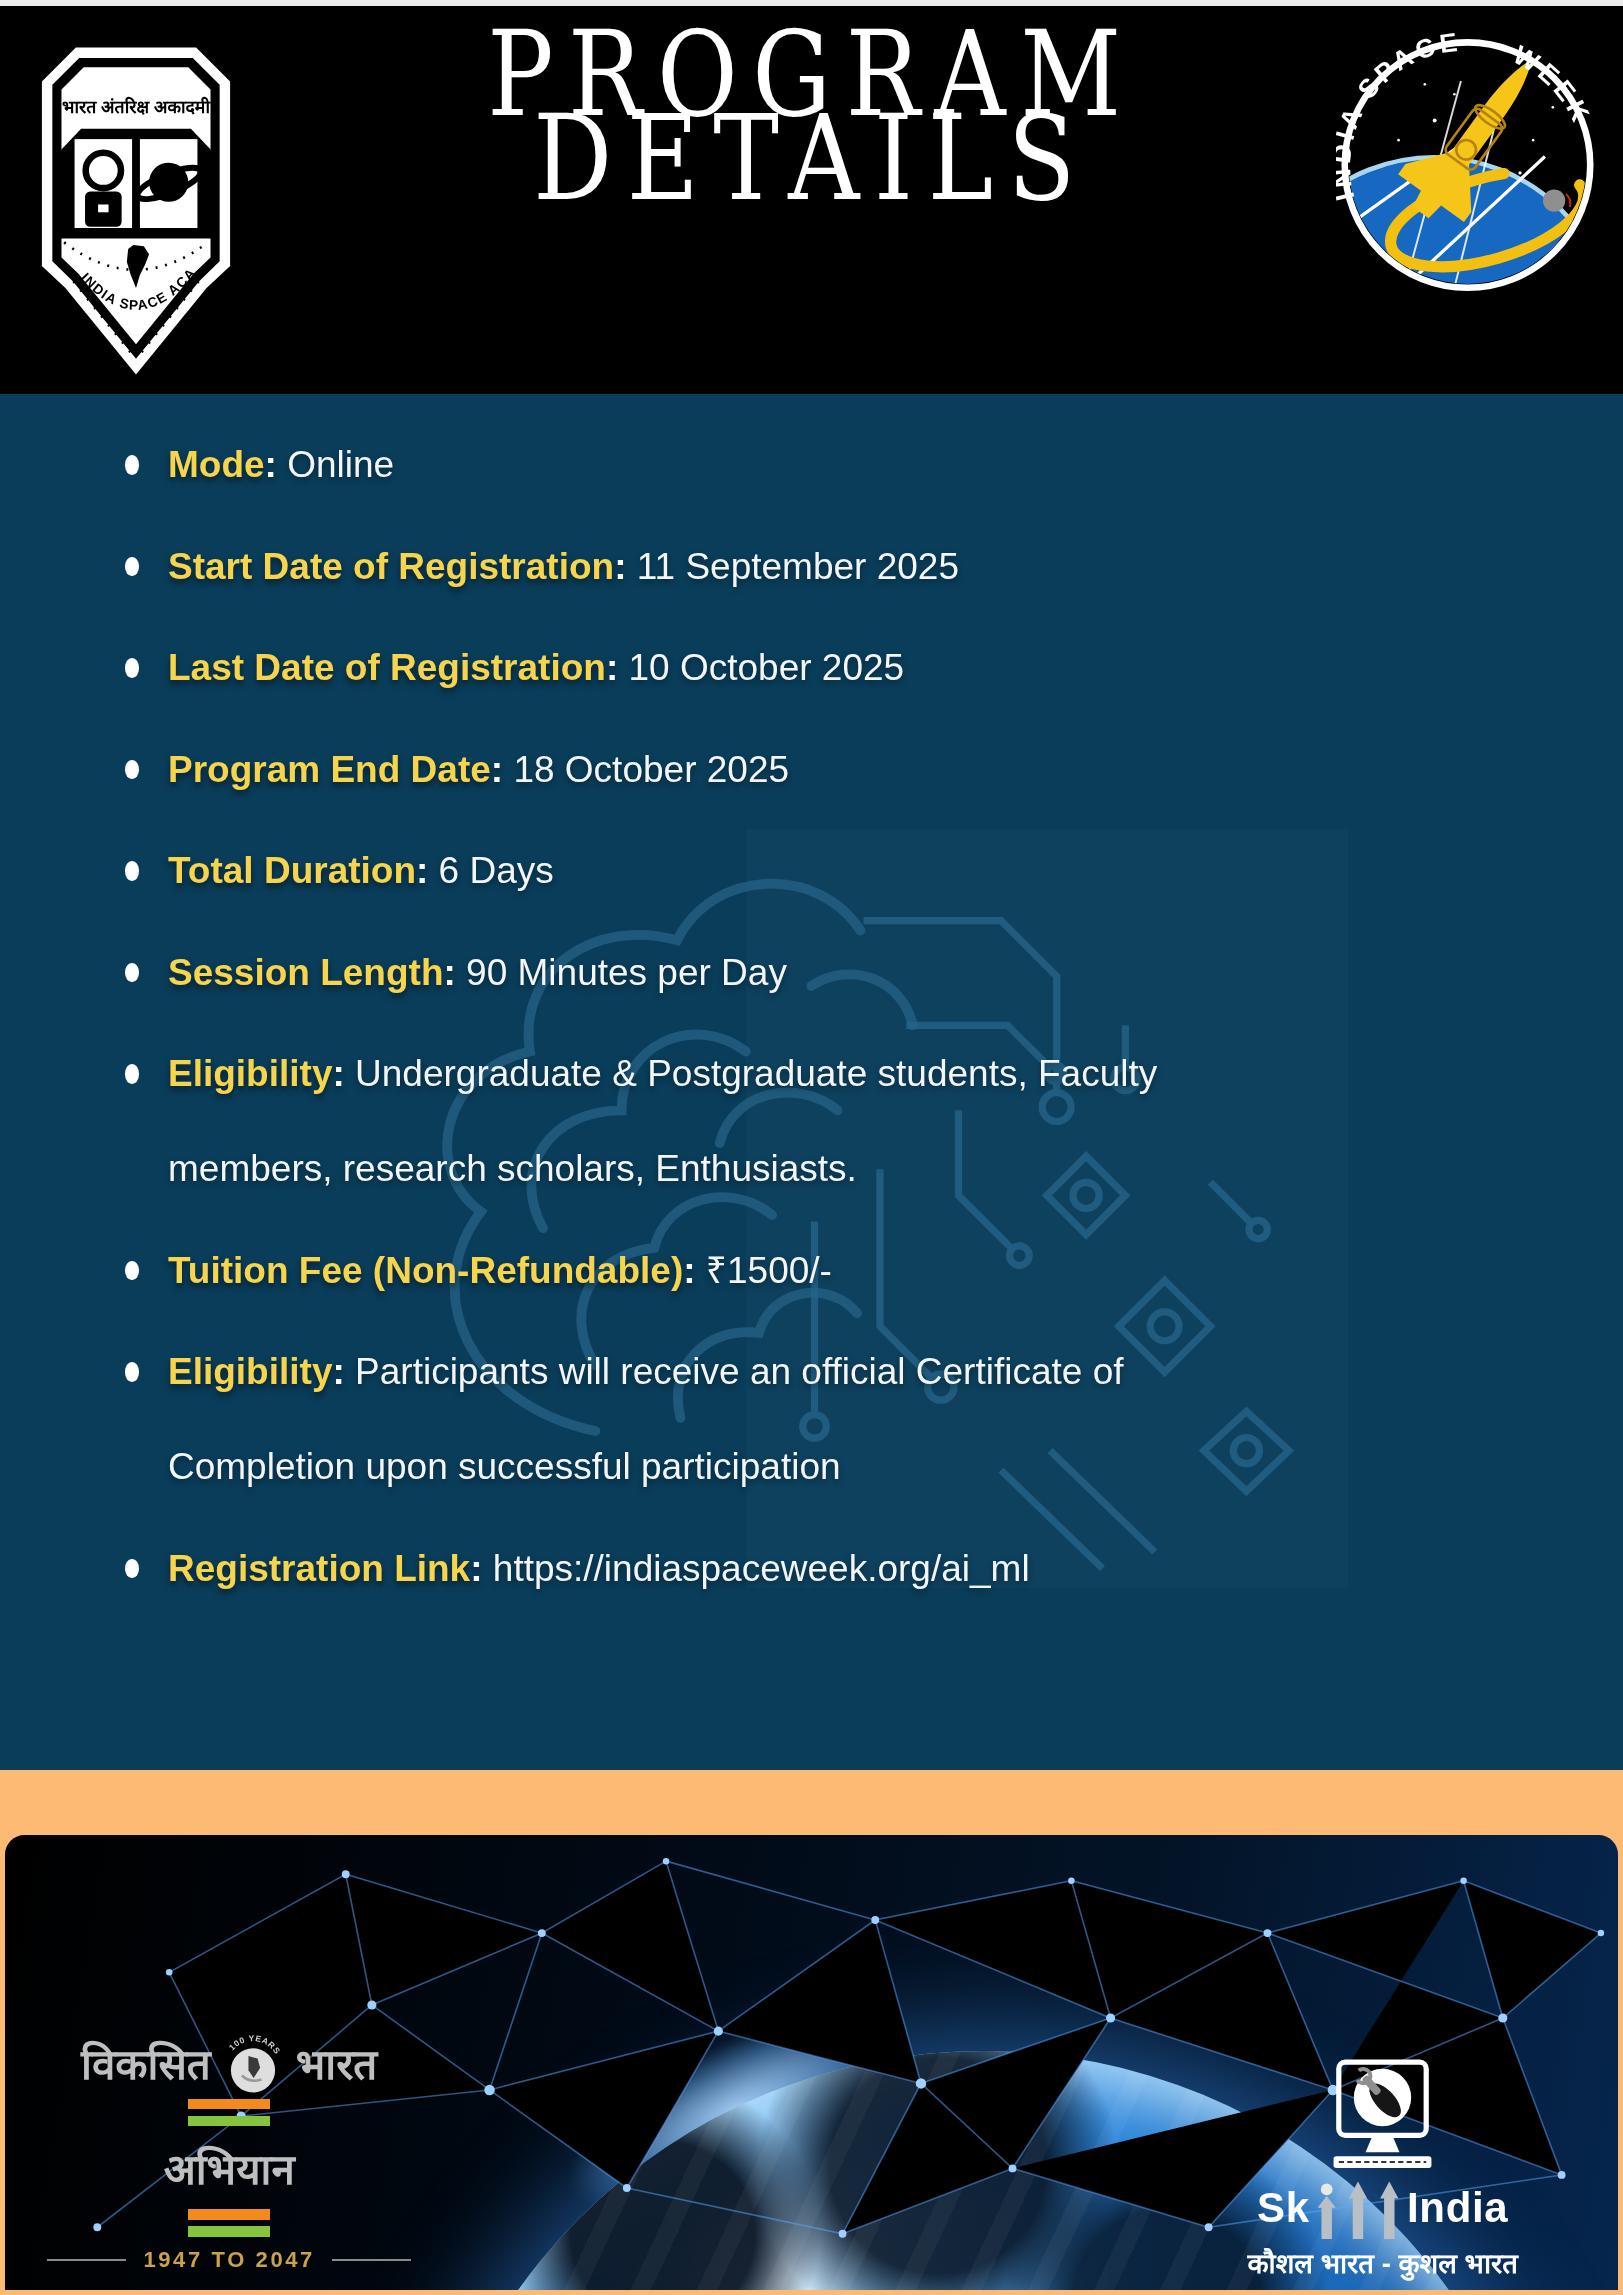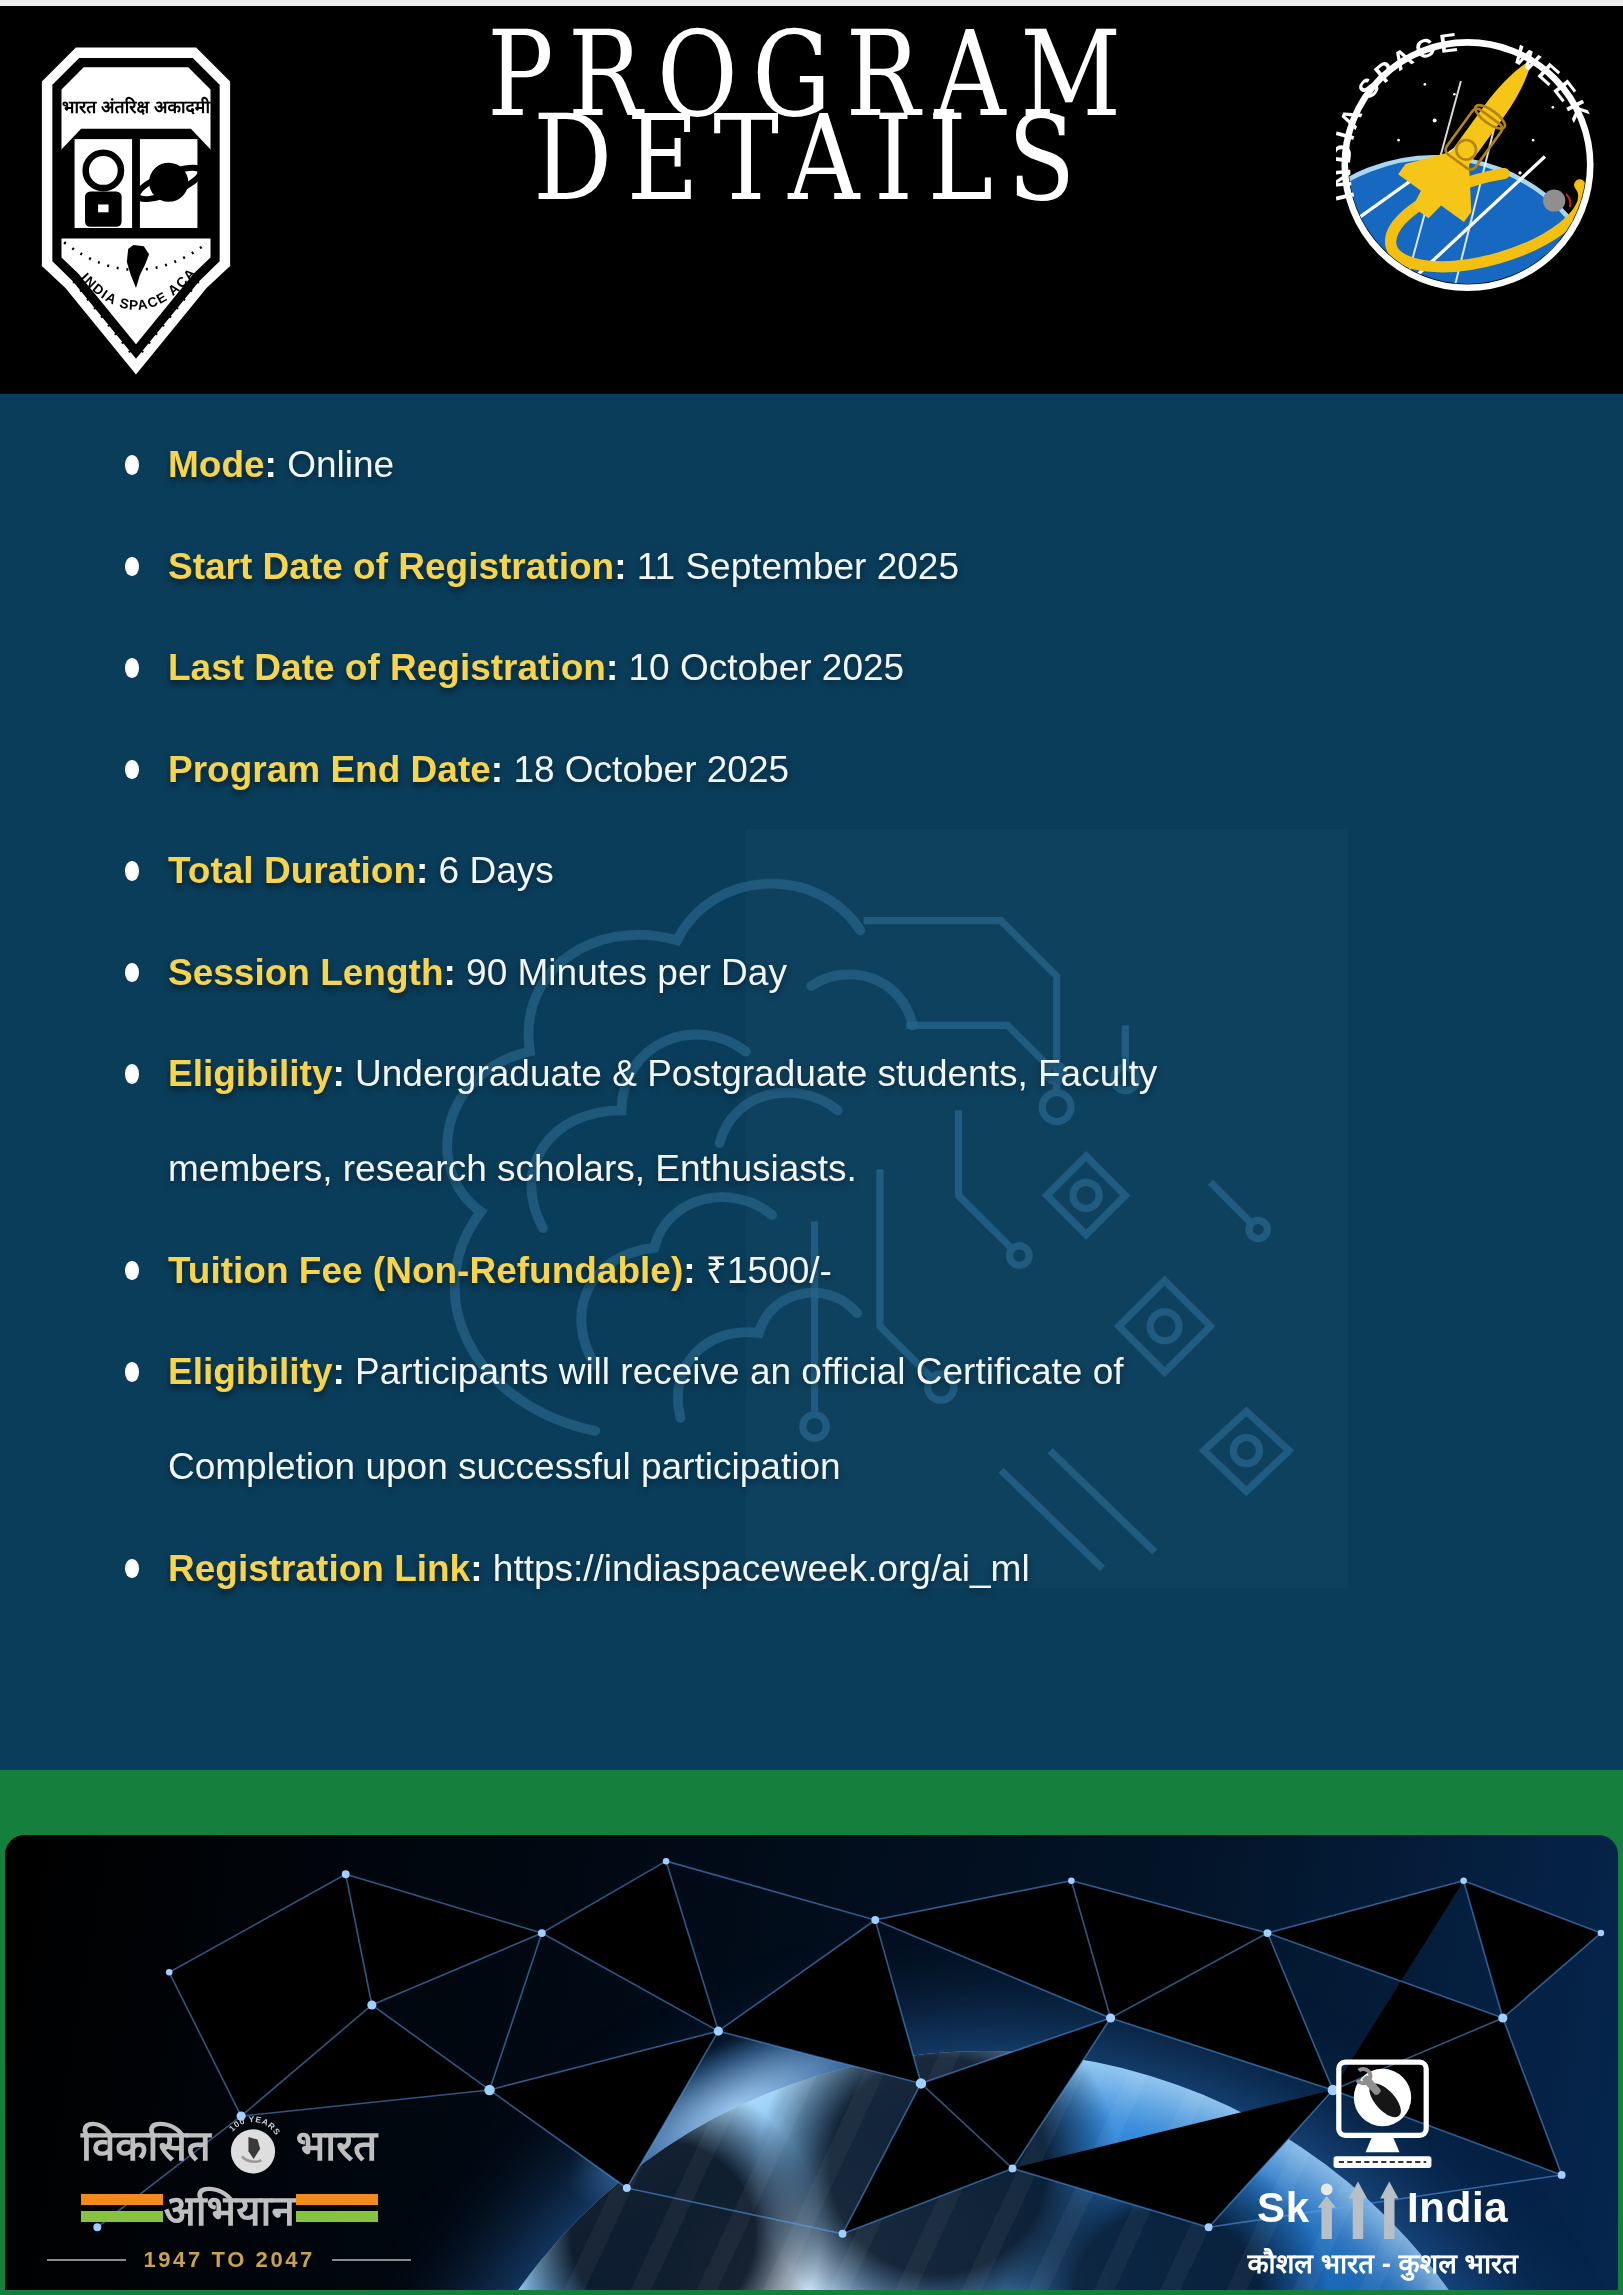--- a/index.html
+++ b/index.html
@@ -1,16 +1,16 @@
 <!DOCTYPE html>
 <html style="font-size:10.5px"><head>
 <meta charset="utf-8">
 <style>
   html,body{margin:0;padding:0;background:#111;}
-  #page{position:relative;width:1623px;height:2295px;background:#15803d;overflow:hidden;
+  #page{position:relative;width:1623px;height:2295px;background:#fdba74;overflow:hidden;
         font-family:"Liberation Sans",sans-serif;}
 
   
   .top-strip{position:absolute;left:0;top:0;width:1623px;height:5.9px;background:#ececec;}
   .header{position:absolute;left:0;top:5.9px;width:1623px;height:388px;background:#000;}
   .title{position:absolute;left:0;top:27.5px;width:100%;text-align:center;color:#fff;
          font-family:"DejaVu Serif","Liberation Serif",serif;font-weight:400;}
   .title .tline{font-size:106px;line-height:84px;letter-spacing:15.7px;transform:scale(.93,1.12);transform-origin:center;}
 
   .isa-badge{position:absolute;left:36px;top:39px;}
@@ -43,21 +43,21 @@
                     radial-gradient(circle at 66% 22%,rgba(2,12,26,.8) 0 8%,transparent 14%);}
   .earth::after{content:"";position:absolute;inset:0;border-radius:50%;opacity:.35;
          background:repeating-linear-gradient(115deg,rgba(255,255,255,.12) 0 18.3px,transparent 18.3px 60px);}
   .flare{position:absolute;left:497px;top:190px;width:471px;height:170px;
          background:radial-gradient(closest-side,rgba(220,240,255,.95),rgba(120,190,255,.35) 55%,transparent 78%);
          transform:rotate(-26deg);filter:blur(3.9px);}
   .mesh{position:absolute;left:0;top:0;}
 
   .viksit{position:absolute;left:31px;bottom:17px;width:386px;text-align:center;color:#bfbfbf;}
   .viksit .row1{display:flex;align-items:center;justify-content:center;gap:6.5px;font-size:42px;font-weight:700;}
-  .viksit .row2{display:flex;align-items:center;justify-content:center;gap:1px;margin-top:3.9px;}
+  .viksit .row2{display:flex;align-items:center;justify-content:center;gap:13px;margin-top:3.9px;flex-direction:column;}
   .viksit .word3{font-size:42px;font-weight:700;}
   .bars{display:flex;flex-direction:column;gap:6.5px;}
   .bar-orange{width:82px;height:10.5px;background:#f28a1d;}
   .bar-green{width:82px;height:10.5px;background:#86c440;}
   .viksit .row3{display:flex;align-items:center;justify-content:center;gap:17px;margin-top:10.5px;}
   .viksit .hline{width:79px;height:2px;background:#8a8a8a;}
   .viksit .range{font-size:22px;font-weight:700;letter-spacing:2.6px;color:#c9a24b;}
 
   .skill{position:absolute;right:39px;bottom:9.2px;width:393px;text-align:center;color:#fff;}
   .skill-name{display:flex;align-items:flex-end;justify-content:center;font-size:42px;font-weight:700;letter-spacing:0.7px;line-height:59px;}

